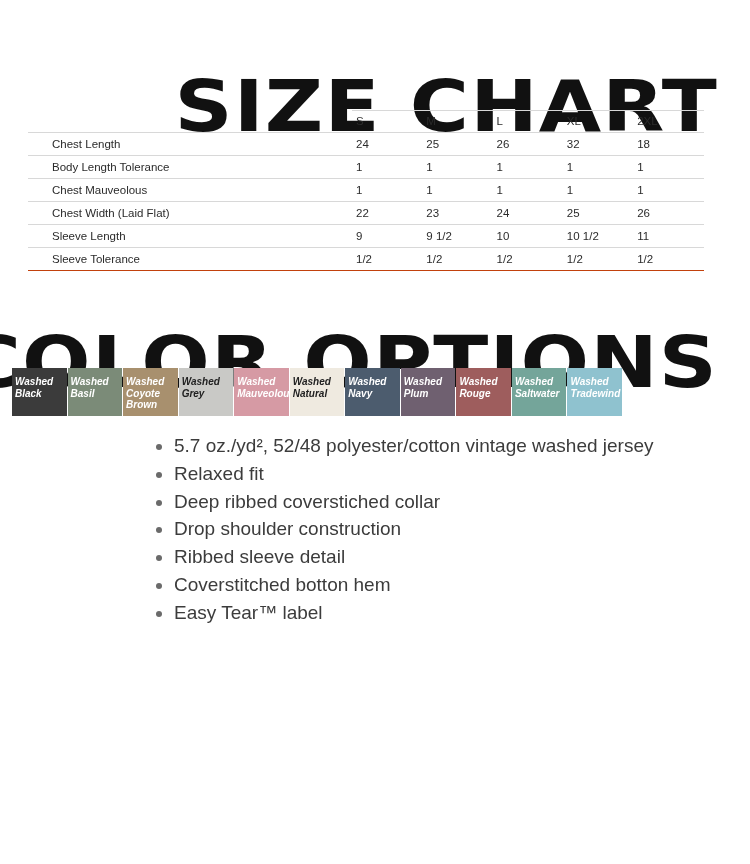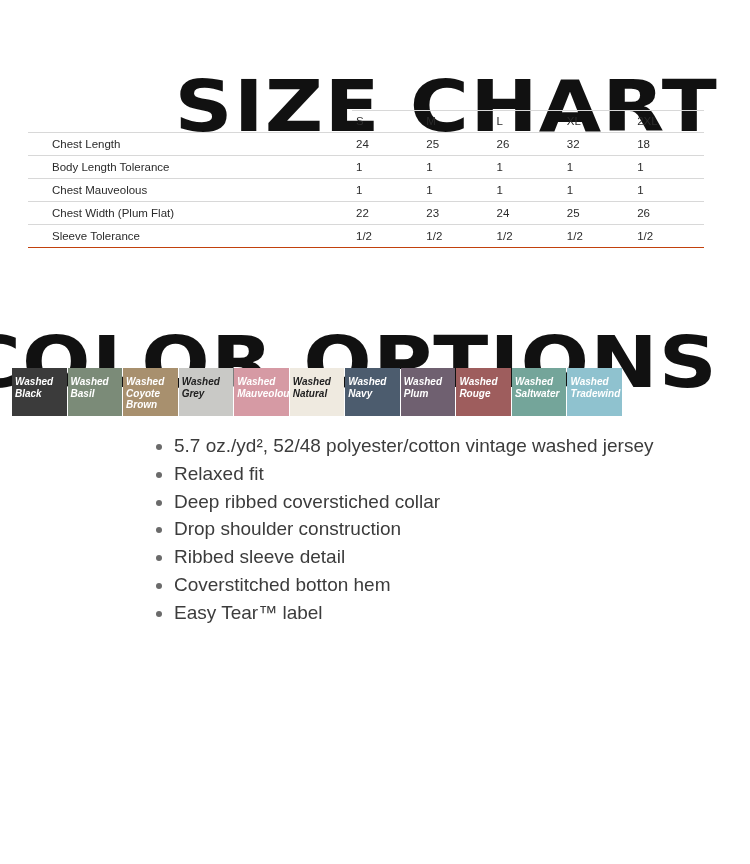--- a/index.html
+++ b/index.html
@@ -165,26 +165,34 @@
       </tr>
       <tr>
         <td class="label-col">Chest Mauveolous</td>
         <td>1</td>
         <td>1</td>
         <td>1</td>
         <td>1</td>
         <td>1</td>
       </tr>
       <tr>
-        <td class="label-col">Chest Width (Plum Flat)</td>
+        <td class="label-col">Chest Width (Laid Flat)</td>
         <td>22</td>
         <td>23</td>
         <td>24</td>
         <td>25</td>
         <td>26</td>
+      </tr>
+      <tr>
+        <td class="label-col">Sleeve Length</td>
+        <td>9</td>
+        <td>9 1/2</td>
+        <td>10</td>
+        <td>10 1/2</td>
+        <td>11</td>
       </tr>
       <tr>
         <td class="label-col">Sleeve Tolerance</td>
         <td>1/2</td>
         <td>1/2</td>
         <td>1/2</td>
         <td>1/2</td>
         <td>1/2</td>
       </tr>
     </tbody>

